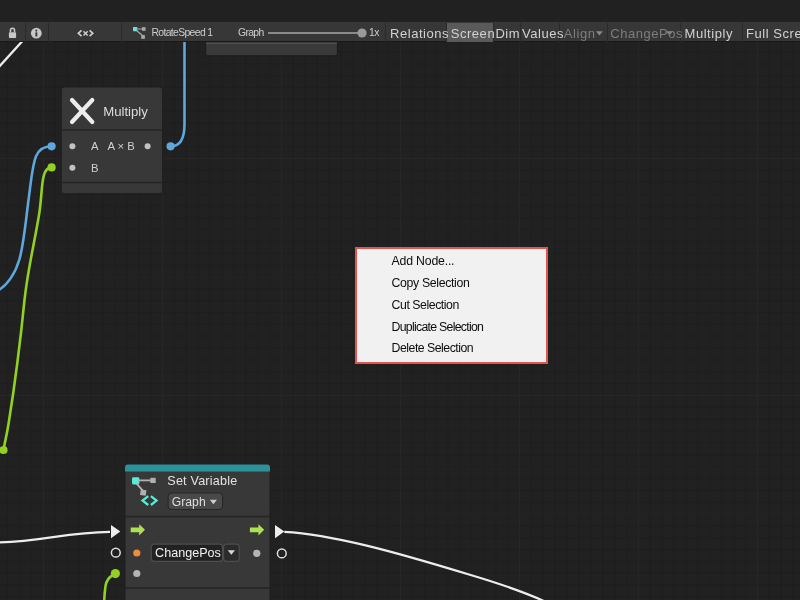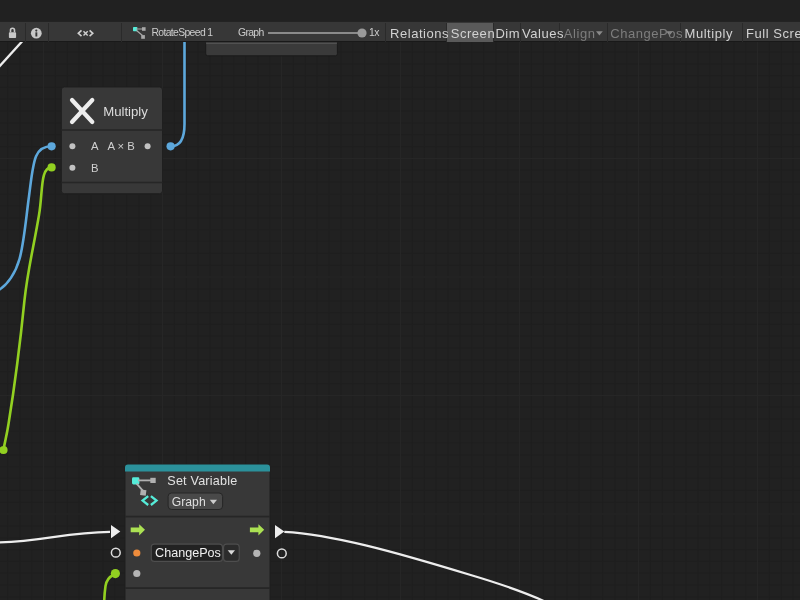--- a/index.html
+++ b/index.html
@@ -129,13 +129,20 @@
   <div class="tbtxt" style="left:390px">Relations</div>
   <div class="tbtxt" style="left:450.7px">Screen</div>
   <div class="tbtxt" style="left:495.4px">Dim</div>
   <div class="tbtxt" style="left:522px">Values</div>
   <div class="tbtxt dis" style="left:563.8px">Align</div>
   <div class="tbtxt dis" style="left:610.2px">ChangePos</div>
   <div class="tbtxt" style="left:684.5px">Multiply</div>
   <div class="tbtxt" style="left:746px">Full Screen</div>
 </div>
 
+<div id="menu">
+  <div class="mi" style="top:5.7px;letter-spacing:-0.2px">Add Node...</div>
+  <div class="mi" style="top:27.5px">Copy Selection</div>
+  <div class="mi" style="top:49.3px;letter-spacing:-0.45px">Cut Selection</div>
+  <div class="mi" style="top:71.1px;letter-spacing:-0.72px">Duplicate Selection</div>
+  <div class="mi" style="top:92.9px;letter-spacing:-0.5px">Delete Selection</div>
+</div>
 </div>
 
 </body></html>

